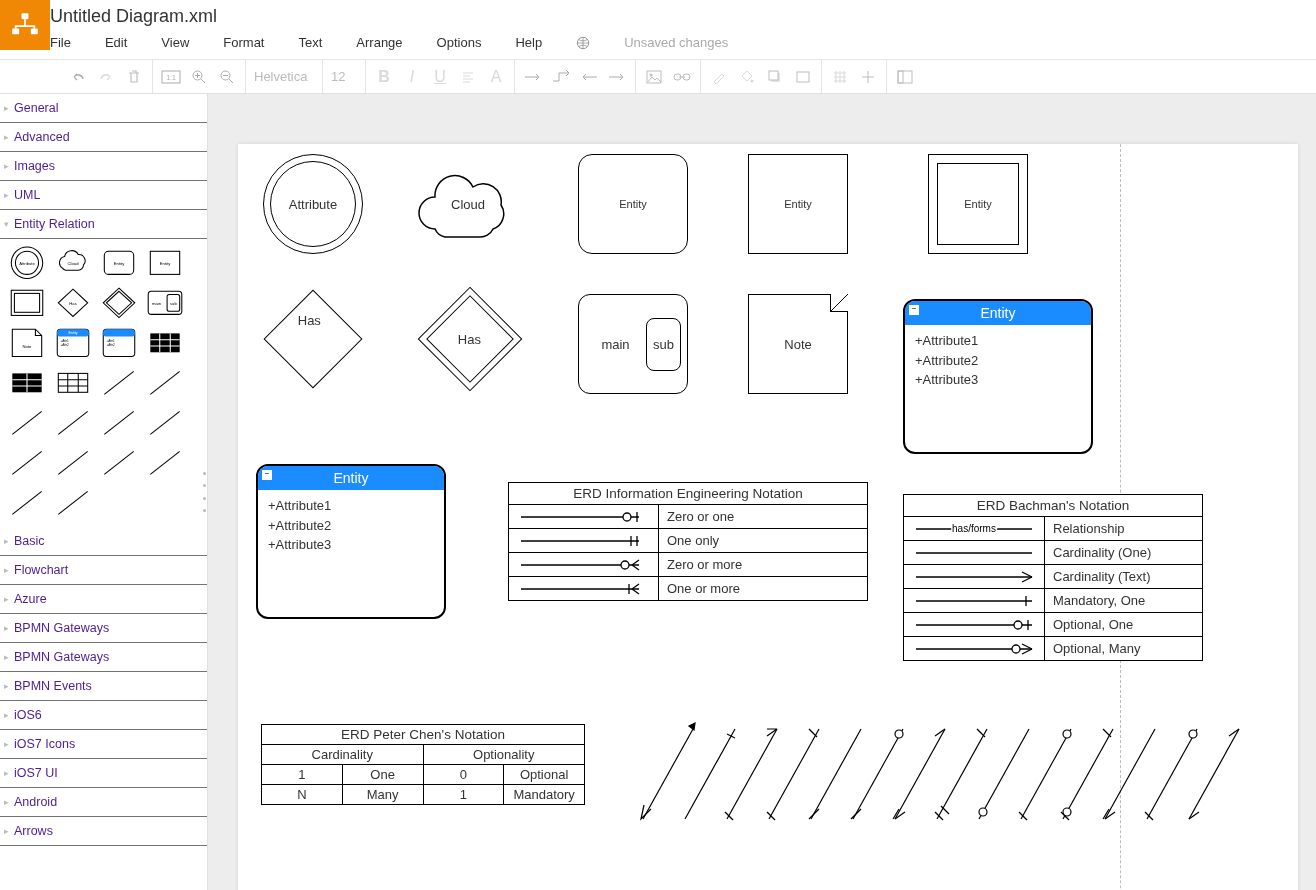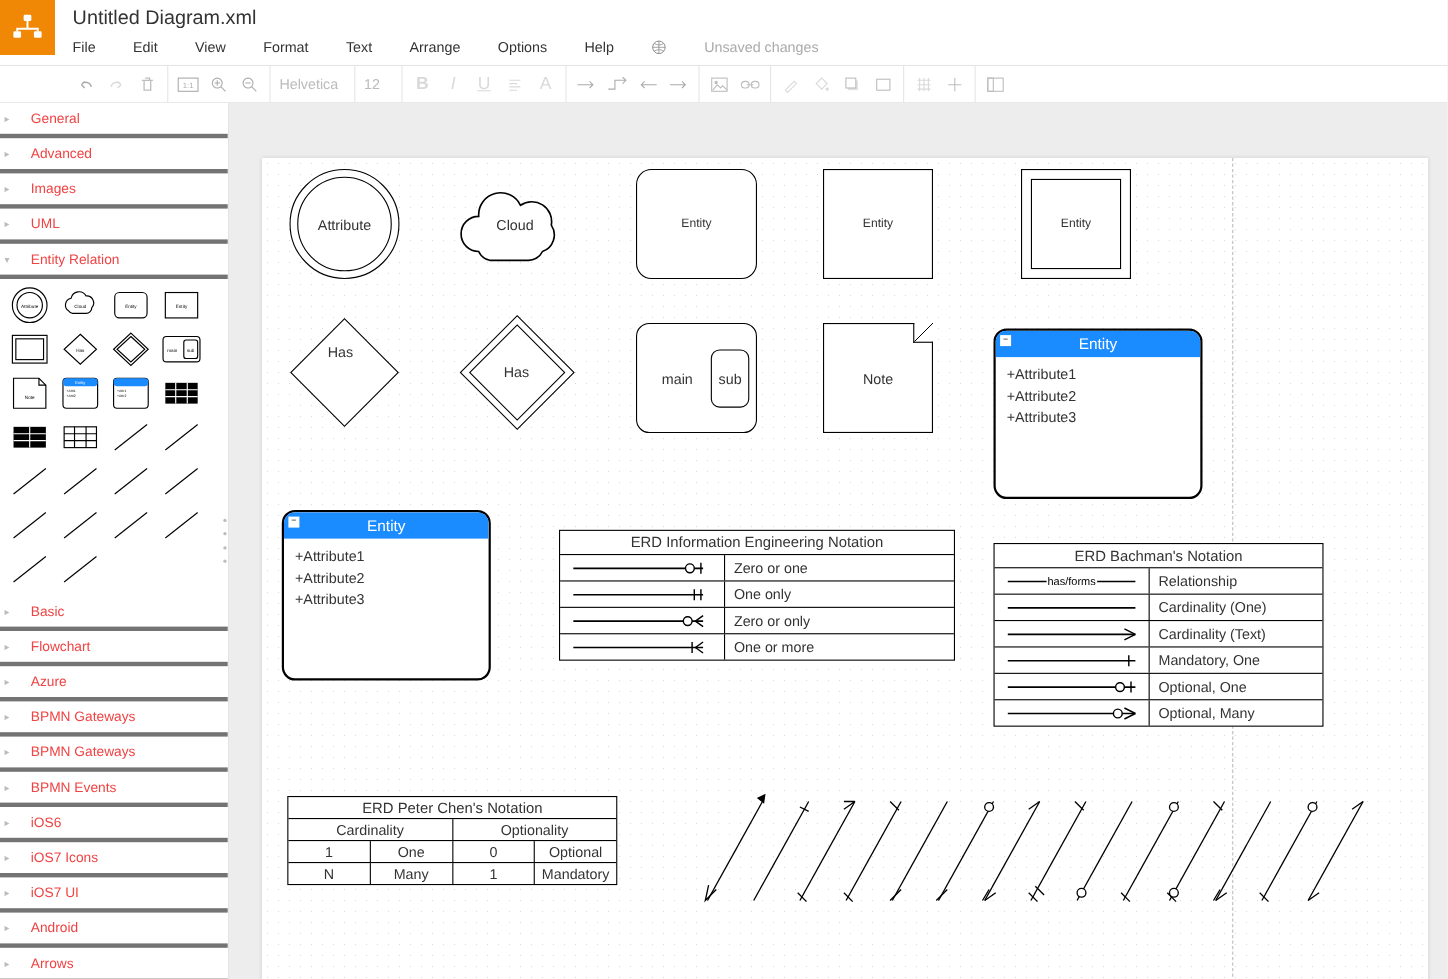--- a/index.html
+++ b/index.html
@@ -3,37 +3,37 @@
 <meta charset="utf-8">
 <style>
   * { box-sizing: border-box; }
   html, body { margin:0; padding:0; height:100%; width:100%; font-family: Helvetica, Arial, sans-serif; background:#f0f0f0; color:#333; user-select:none; }
   body { position:relative; }
 
   
   .titlebar { position:absolute; left:0; top:0; right:0; height:60px; background:#fff; display:flex; align-items:flex-start; border-bottom:1px solid #e5e5e5;}
   .logo { width:50px; height:50px; background:#f08705; display:flex; align-items:center; justify-content:center; }
   .logo svg { width:28px; height:28px; }
-  .title-area { padding-left:16px; display:flex; flex-direction:column; }
+  .title-area { padding-left:0; display:flex; flex-direction:column; }
   .doc-title { font-size:18px; color:#333; padding-top:6px; font-weight:400;}
   .menubar { display:flex; gap:34px; padding-top:8px; align-items:center;}
   .menubar .menu-item { font-size:13px; color:#333; cursor:pointer;}
   .menubar .globe { width:14px; height:14px; display:inline-block;}
   .unsaved { color:#aaa; font-size:13px; margin-left:0;}
 
   
   .toolbar { position:absolute; left:0; top:60px; right:0; height:34px; background:#fff; border-bottom:1px solid #e0e0e0; display:flex; align-items:center; padding-left:60px;}
   .tb-group { display:flex; align-items:center; height:100%; border-right:1px solid #e5e5e5; padding:0 8px; gap:8px;}
   .tb-btn { width:20px; height:20px; display:flex; align-items:center; justify-content:center; cursor:pointer; opacity:0.55;}
   .tb-txt { color:#bbb; font-size:13px; min-width:60px;}
   .tb-num { color:#bbb; font-size:13px; min-width:26px;}
 
   
   .sidebar { position:absolute; left:0; top:94px; bottom:0; width:208px; background:#fff; border-right:1px solid #e0e0e0; overflow-y:auto;}
-  .sb-cat { font-size:12.5px; color:#ef4444; padding:7px 8px 7px 28px; border-bottom:4px solid #737373; cursor:pointer; position:relative;}
+  .sb-cat { font-size:12.5px; color:#4c1d95; padding:7px 8px 7px 14px; border-bottom:1px solid #737373; cursor:pointer; position:relative;}
   .sb-cat::before { content:"▸"; position:absolute; left:4px; font-size:9px; color:#bbb; top:9px;}
   .sb-cat.open::before { content:"▾"; }
   .shapes-panel { padding:6px; display:flex; flex-wrap:wrap; gap:4px; }
   .shape-thumb { width:42px; height:36px; display:flex; align-items:center; justify-content:center; cursor:pointer;}
   .shape-thumb svg { max-width:100%; max-height:100%; }
 
   
   .canvas-wrap { position:absolute; left:208px; top:94px; right:0; bottom:0; overflow:auto; background:#ededed;}
   .canvas { position:relative; margin:50px 0 0 30px; width:1060px; height:1100px; background:#fff; box-shadow:0 0 4px rgba(0,0,0,.12);
     background-image: radial-gradient(#d8d8d8 0.5px, transparent 0.5px);
@@ -535,21 +535,21 @@
         <div class="erd-cell-r">One only</div>
       </div>
       <div class="erd-table-row">
         <div class="erd-cell-l">
             <svg width="130" height="14">
               <line x1="2" y1="7" x2="120" y2="7" stroke="#000" stroke-width="1.5"></line>
               <circle cx="106" cy="7" r="4" fill="#fff" stroke="#000" stroke-width="1.3"></circle>
               <path d="M113 7l7-5M113 7l7 5" stroke="#000" stroke-width="1.3"></path>
             </svg>
           </div>
-        <div class="erd-cell-r">Zero or only</div>
+        <div class="erd-cell-r">Zero or more</div>
       </div>
       <div class="erd-table-row">
         <div class="erd-cell-l">
             <svg width="130" height="14">
               <line x1="2" y1="7" x2="120" y2="7" stroke="#000" stroke-width="1.5"></line>
               <line x1="110" y1="2" x2="110" y2="12" stroke="#000" stroke-width="1.3"></line>
               <path d="M113 7l7-5M113 7l7 5" stroke="#000" stroke-width="1.3"></path>
             </svg>
           </div>
         <div class="erd-cell-r">One or more</div>
@@ -608,21 +608,21 @@
             <svg width="128" height="14">
               <line x1="6" y1="7" x2="122" y2="7" stroke="#000" stroke-width="1.5"></line>
               <circle cx="106" cy="7" r="4" fill="#fff" stroke="#000" stroke-width="1.3"></circle>
               <path d="M122 7l-10-5M122 7l-10 5" stroke="#000" stroke-width="1.3" fill="none"></path>
             </svg>
           </div>
         <div class="erd-cell-r">Optional, Many</div>
       </div>
     </div>
 
-    <div class="shape chen-table" style="left:23px; top:580px; width:300px;">
+    <div class="shape chen-table" style="left:23px; top:580px; width:324px;">
       <div class="chen-head">ERD Peter Chen's Notation</div>
       <div class="chen-row">
         <div class="chen-c" style="flex:2;">Cardinality</div>
         <div class="chen-c" style="flex:2;">Optionality</div>
       </div>
       <div class="chen-row">
         <div class="chen-c">1</div>
         <div class="chen-c">One</div>
         <div class="chen-c">0</div>
         <div class="chen-c">Optional</div>

